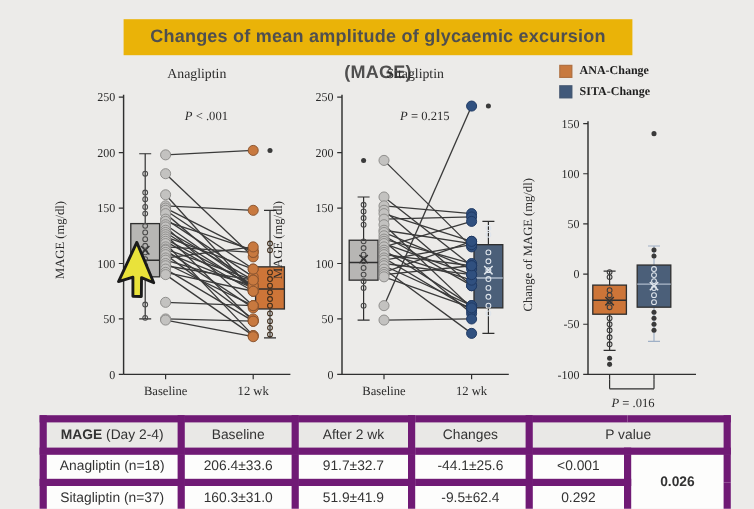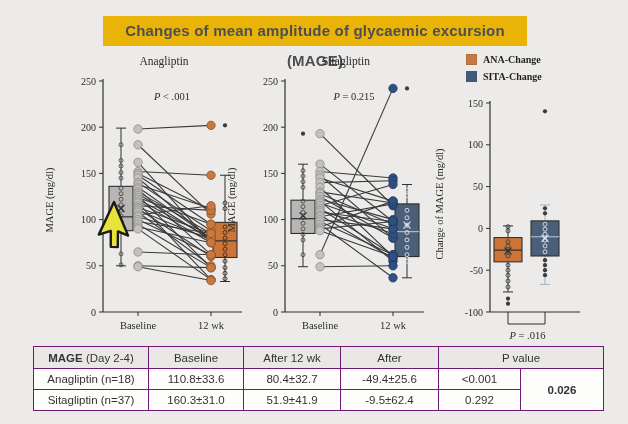--- a/index.html
+++ b/index.html
@@ -18,21 +18,21 @@
     position:absolute;left:466px;top:54px;
     font-family:"Liberation Serif",serif;font-size:10px;font-weight:700;color:#1f1f1f;
   }
   .legend-item{display:flex;align-items:flex-end;margin-bottom:6px}
   .legend-swatch{width:9px;height:9px;margin-right:6px;border:1px solid #55555533}
   .tablewrap{position:absolute;left:33px;top:346px}
   table{
     border-collapse:collapse;table-layout:fixed;width:570px;
     font-size:11.5px;color:#333;background:#fdfdfc;border:1.5px solid #7d7d7b;
   }
-  th,td{border:1px solid #701a75;height:20px;text-align:center;padding:0 2px;
+  th,td{border:6px solid #701a75;height:20px;text-align:center;padding:0 2px;
     overflow:hidden;white-space:nowrap;font-weight:normal}
   thead th{background:#e9e8e6;height:21px}
   .hbold{font-weight:700}
   .pbold{font-weight:700}
 </style>
 </head>
 <body>
 
 <div class="titlebar">Changes of mean amplitude of glycaemic excursion (MAGE)</div>
 
@@ -433,31 +433,31 @@
       <col style="width:98px">
         <col style="width:82px">
         <col style="width:83px">
     </colgroup>
     <thead>
       <tr>
         <th>
           <span class="hbold">MAGE</span><span> (Day 2-4)</span>
         </th>
         <th>Baseline</th>
-        <th>After 12 wk</th>
-        <th>After</th>
+        <th>After 2 wk</th>
+        <th>Changes</th>
         <th colspan="2">P value</th>
       </tr>
     </thead>
     <tbody>
         <tr>
           <td>Anagliptin (n=18)</td>
-          <td>110.8±33.6</td>
-          <td>80.4±32.7</td>
-          <td>-49.4±25.6</td>
+          <td>206.4±33.6</td>
+          <td>91.7±32.7</td>
+          <td>-44.1±25.6</td>
           <td>&lt;0.001</td>
           <td rowspan="2" class="pbold">0.026</td>
         </tr>
         <tr>
           <td>Sitagliptin (n=37)</td>
           <td>160.3±31.0</td>
           <td>51.9±41.9</td>
           <td>-9.5±62.4</td>
           <td>0.292</td>
         </tr>

